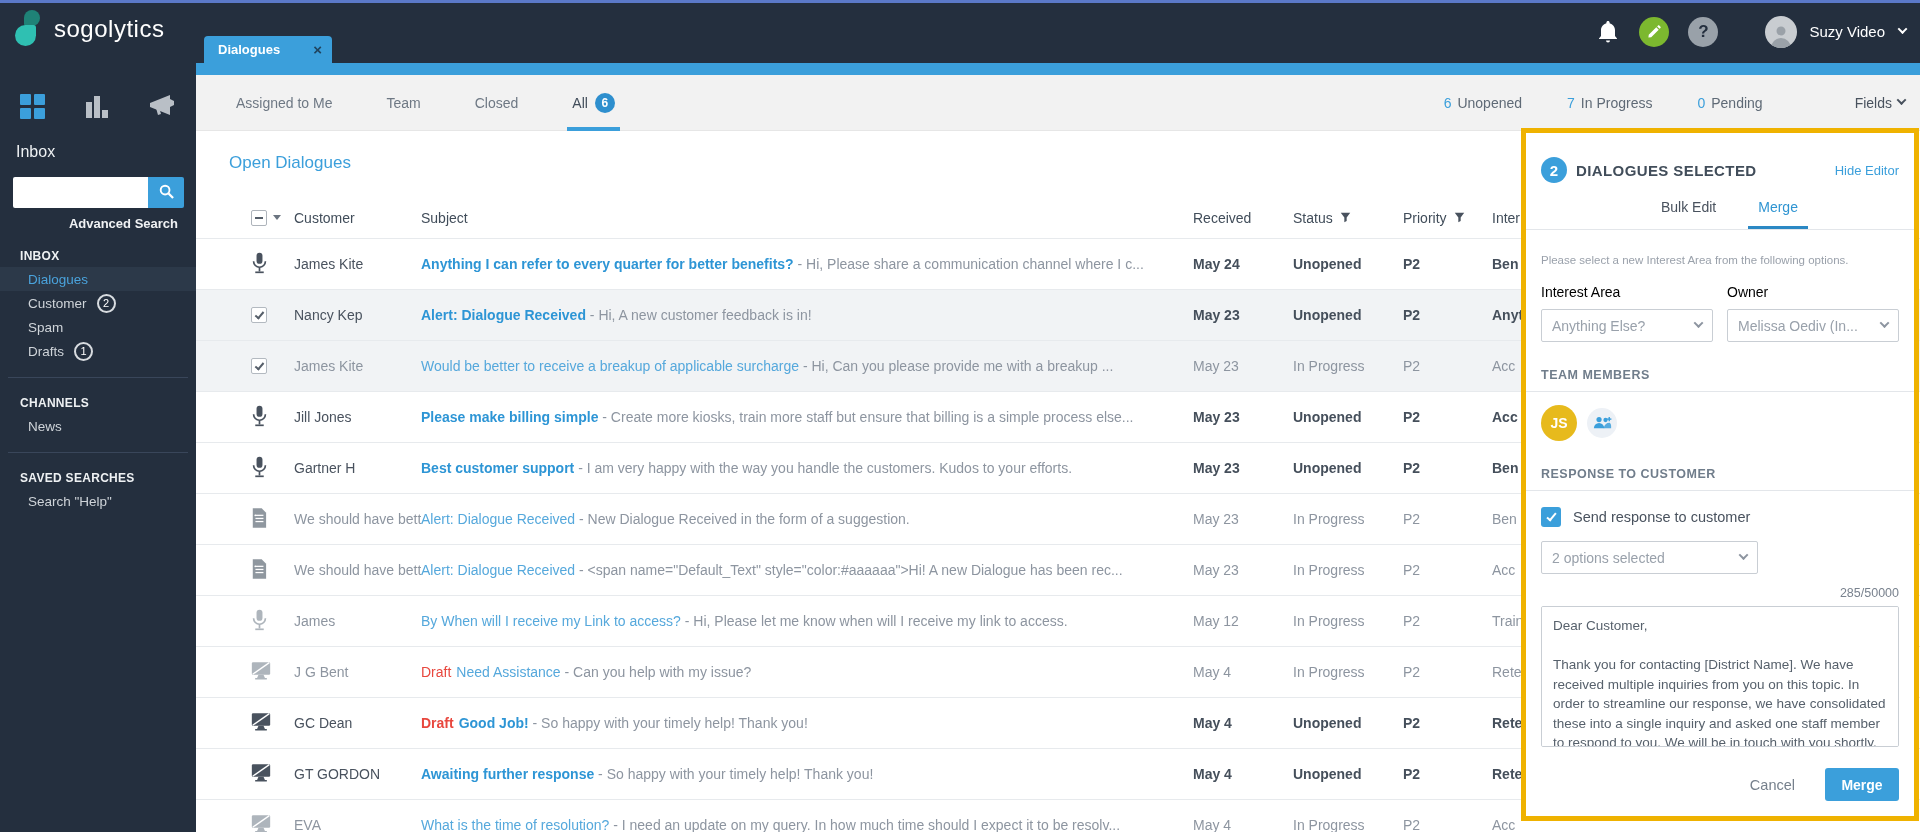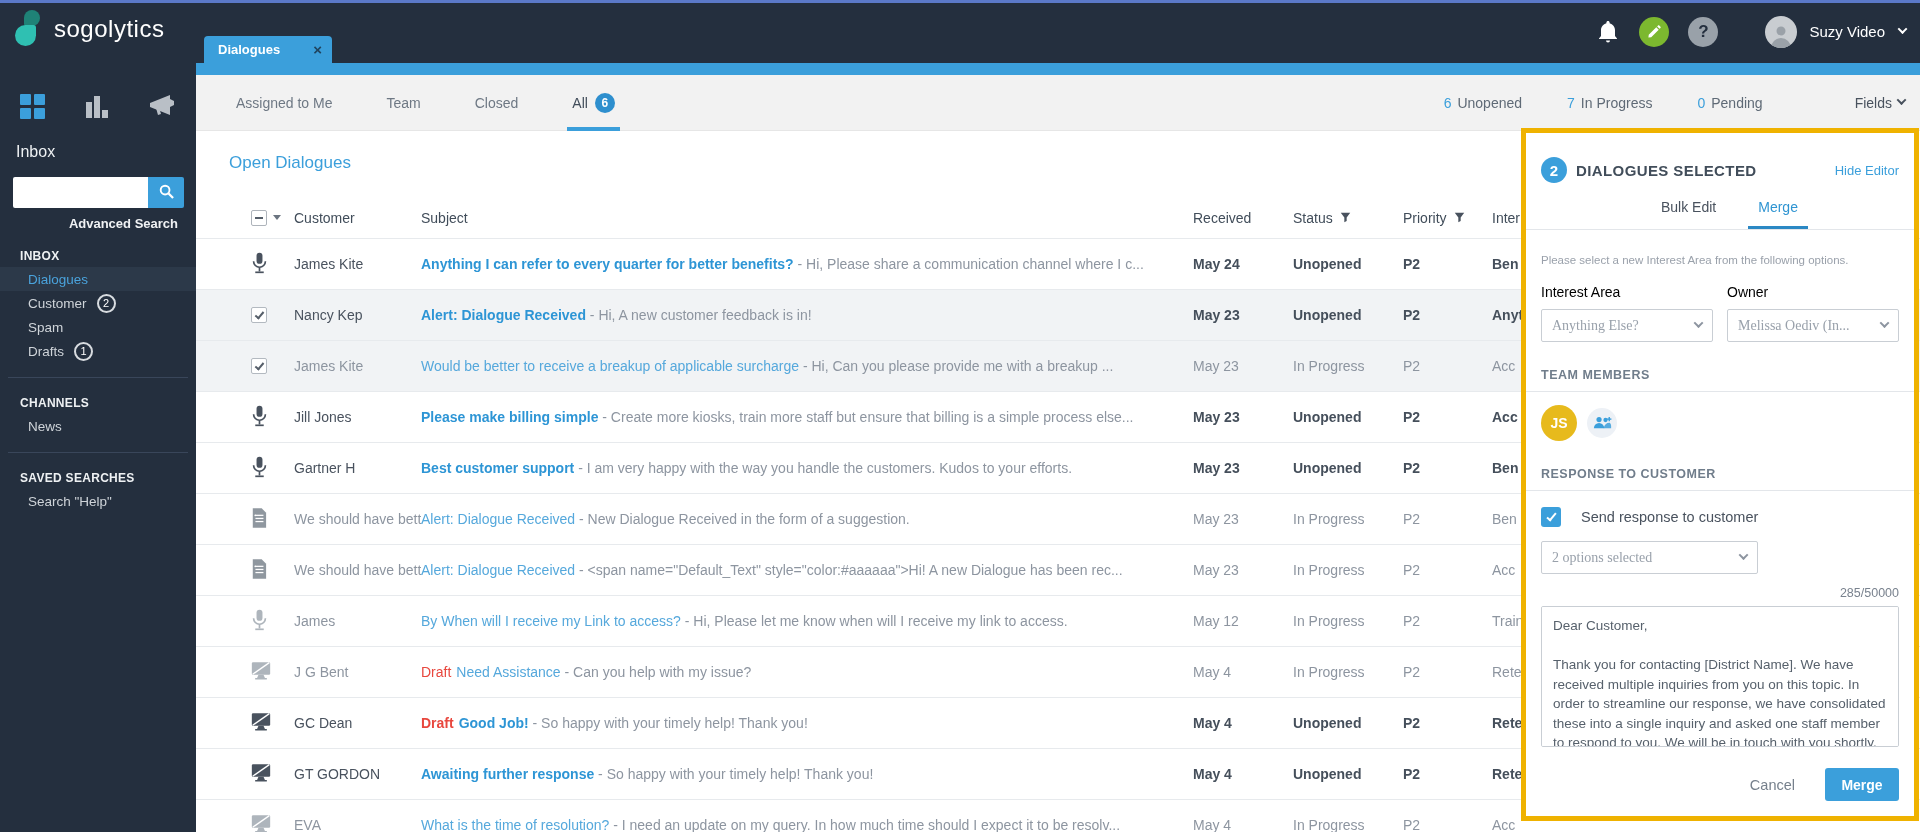--- a/index.html
+++ b/index.html
@@ -105,28 +105,28 @@
   .panel-tabs { display:flex; gap:42px; margin:16px 0 0 120px; border-bottom:0; }
   .ptab { font-size:14px; color:#49525e; padding-bottom:14px; cursor:pointer; position:relative; }
   .ptab.active { color:#3095d2; }
   .ptab.active::after { content:""; position:absolute; left:-10px; right:-10px; bottom:0; height:3px; background:#2b88c4; }
   .panel-sep { height:1px; background:#e3e6ea; margin:0 -15px; }
   .panel-helper { font-size:11.5px; color:#9aa1ab; margin-top:24px; }
   .field-row { display:flex; gap:14px; margin-top:18px; }
   .field { width:172px; }
   .field-label { font-size:14px; font-weight:400; color:#000000; }
   .select { margin-top:9px; height:33px; border:1px solid #c9ced4; border-radius:2px; display:flex; align-items:center; padding:0 10px; color:#99a1ab; font-size:14px; cursor:pointer; background:#fff; }
-  .select span:first-child { flex:1; overflow:hidden; white-space:nowrap;font-family:Liberation Serif, serif; }
+  .select span:first-child { flex:1; overflow:hidden; white-space:nowrap; }
   .select .chev { color:#8d95a0; margin-top:-3px; flex:none; }
   .section-head { font-size:12.5px; font-weight:700; color:#707d8b; letter-spacing:.5px; margin-top:26px; }
   .section-head + .panel-sep { margin-top:9px; }
   .members { display:flex; align-items:center; gap:10px; margin-top:13px; }
   .js-avatar { width:36px; height:36px; border-radius:50%; background:#e7ba1c; color:#fff; font-size:14px; font-weight:700; display:flex; align-items:center; justify-content:center; cursor:pointer; }
   .add-members { width:30px; height:30px; border-radius:50%; background:#edf1f6; display:flex; align-items:center; justify-content:center; cursor:pointer; }
-  .cb-row { display:flex; align-items:center; gap:20px; margin-top:16px; }
+  .cb-row { display:flex; align-items:center; gap:12px; margin-top:16px; }
   .blue-check { width:20px; height:20px; border-radius:3px; background:#3b9fdb; display:flex; align-items:center; justify-content:center; cursor:pointer; }
   .blue-check .check { width:5px; height:10px; border-right:2px solid #fff; border-bottom:2px solid #fff; transform:rotate(40deg); margin-top:-2px; }
   .cb-label { font-size:14.5px; color:#49525e; }
   .wide-select { width:217px; margin-top:14px; }
   .counter { text-align:right; font-size:12.5px; color:#79828e; margin-top:12px; }
   .msg-box { margin-top:6px; width:100%; height:141px; border:1px solid #c9ced4; border-radius:2px; resize:none; padding:9px 11px; font-family:"Liberation Sans", sans-serif; font-size:13.5px; line-height:1.45; color:#57616c; outline:none; }
   .panel-actions { display:flex; justify-content:flex-end; align-items:center; gap:30px; margin-top:17px; }
   .cancel-btn { font-size:14.5px; color:#76808c; cursor:pointer; }
   .merge-btn { min-width:74px; height:33px; background:#3b9fdb; color:#fff; font-size:14px; font-weight:700; border:none; border-radius:3px; cursor:pointer; padding:0 14px; }
 </style>

